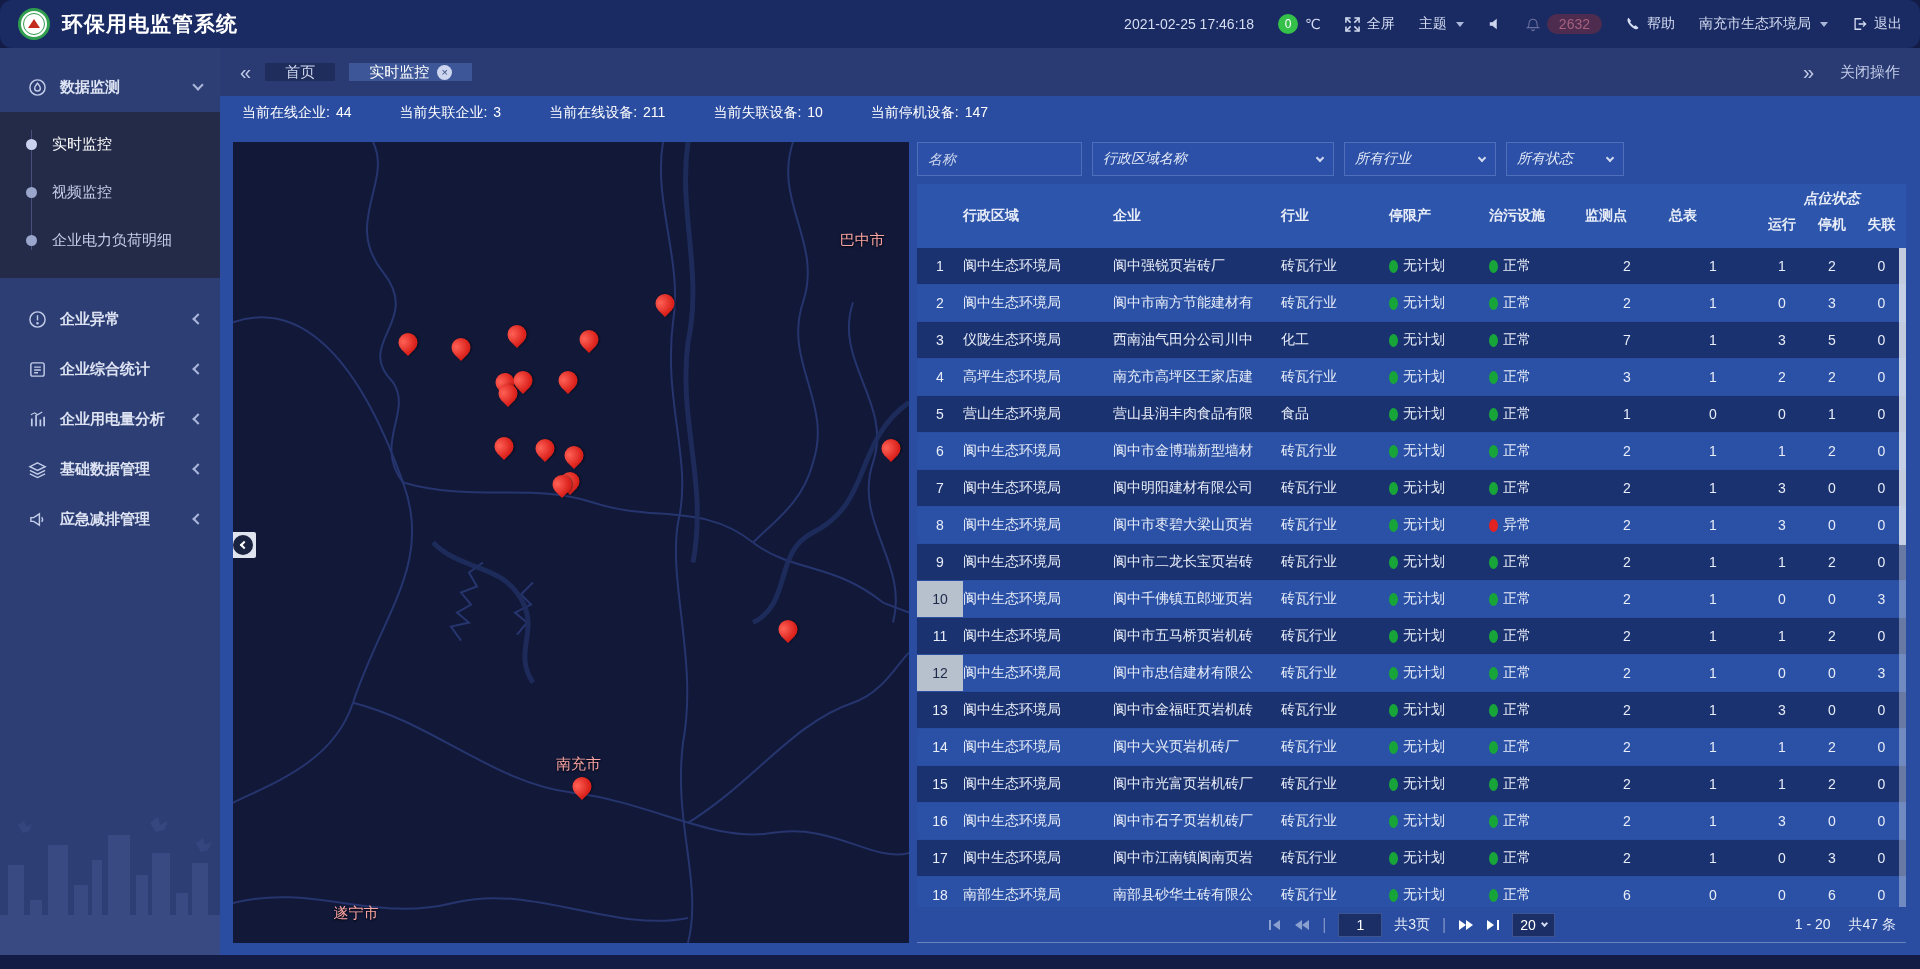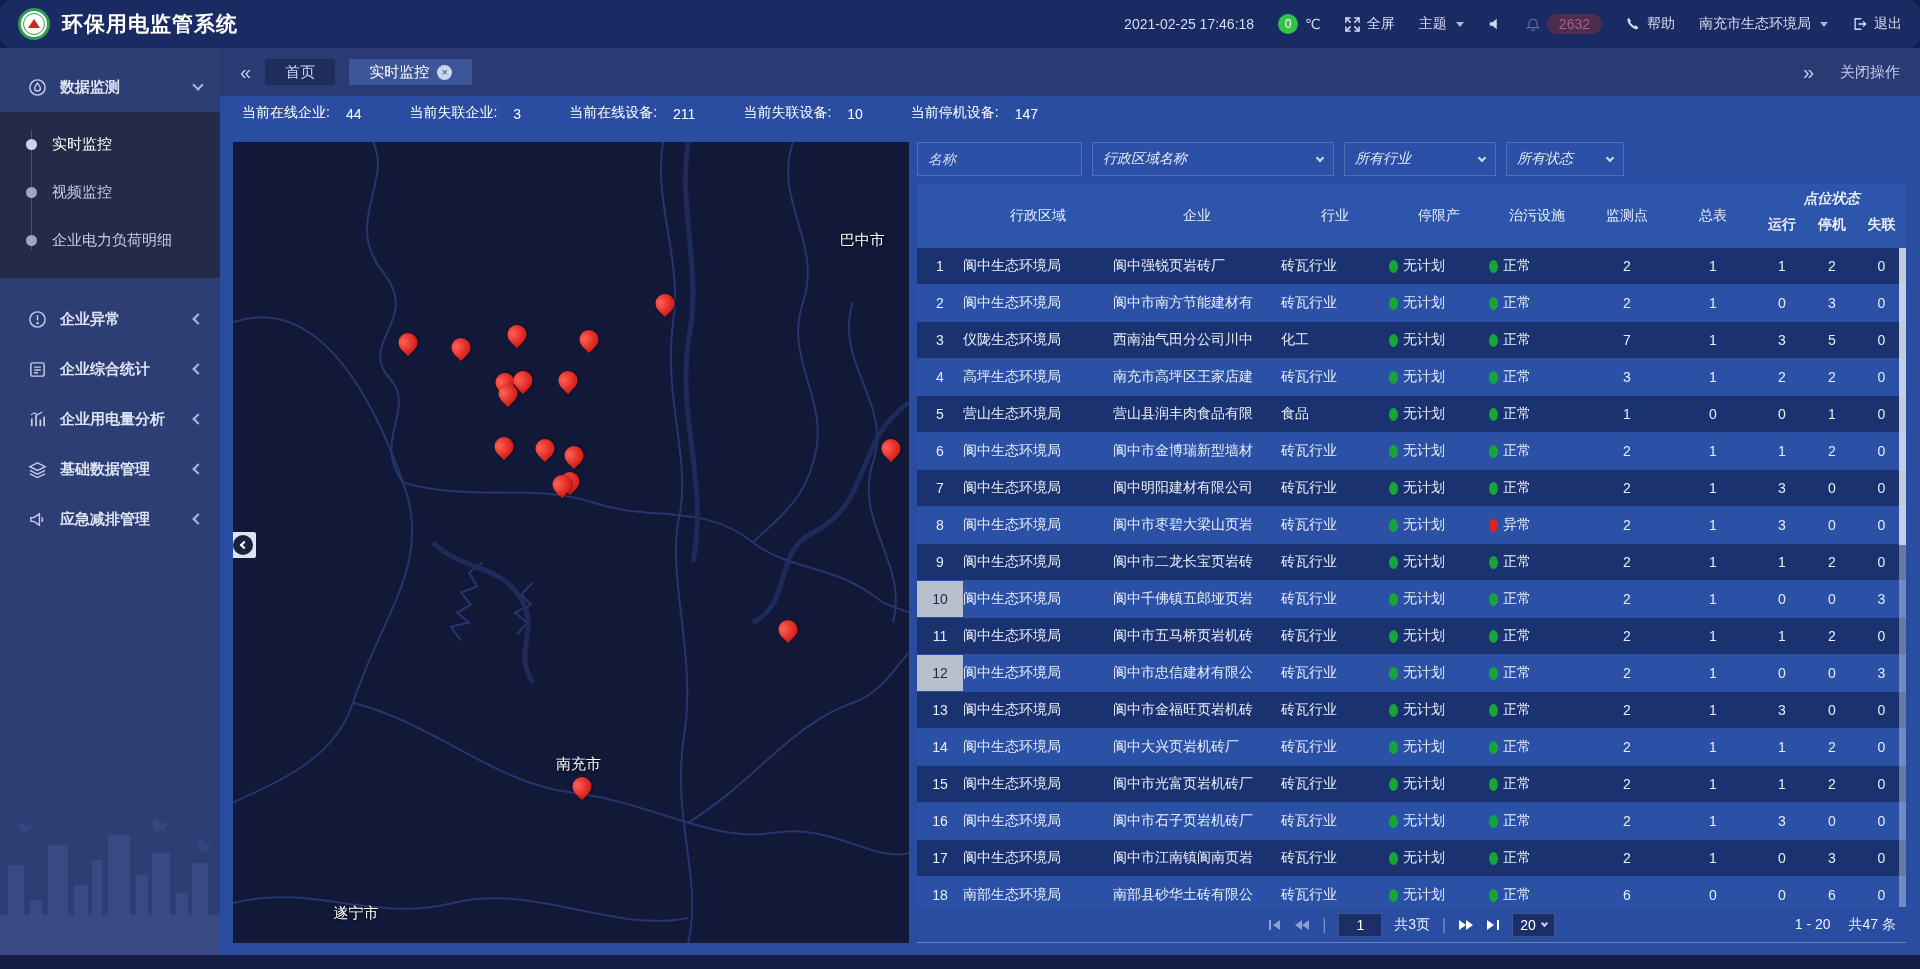--- a/index.html
+++ b/index.html
@@ -44,39 +44,39 @@
   .sub-item:last-child::before { bottom:14px; }
   .chev { width:8px; height:8px; border-right:2px solid #aab6da; border-bottom:2px solid #aab6da; }
   .chev.left { transform:rotate(135deg); }
   .chev.down { transform:rotate(45deg); margin-top:-4px; }
   .skyline { position:absolute; left:0; right:0; bottom:0; height:150px; opacity:.55; }
 
   
   .main { flex:1; display:flex; flex-direction:column; min-width:0; }
   .tabbar { height:48px; background:#2a3b74; display:flex; align-items:center; padding:0 20px; flex:none; color:#c3cce8; }
   .tab-arrow { font-size:20px; color:#c3cce8; cursor:pointer; line-height:1; }
-  .tab { height:26px; padding:0 20px; display:flex; align-items:center; gap:8px; font-size:15px;
+  .tab { height:18px; padding:0 20px; display:flex; align-items:center; gap:8px; font-size:15px;
     margin-left:14px; cursor:pointer; background:#1f2d5c; color:#cdd5ee; }
   .tab.active { background:#3d5697; color:#fff; }
   .tab-close { width:15px; height:15px; border-radius:50%; background:#cdd6ee; color:#33497e;
     font-size:11px; display:flex; align-items:center; justify-content:center; line-height:1; }
   .tabbar-right { margin-left:auto; display:flex; align-items:center; gap:26px; font-size:15px; }
 
   
   .statsbar { height:34px; background:#2b4da1; display:flex; align-items:center; gap:48px;
     padding:0 22px; color:#ffffff; font-size:14px; flex:none; }
-  .stat { display:flex; gap:16px;align-items:flex-end; }
+  .stat { display:flex; gap:6px; }
 
   
   .content { flex:1; background:#2b4da1; display:flex; padding:12px 14px 12px 13px; gap:8px; min-height:0; }
 
   
   .map { width:676px; flex:none; background:#111838; position:relative; overflow:hidden; }
   .map svg.mlines { position:absolute; inset:0; width:100%; height:100%; }
-  .map-label { position:absolute; color:#ffffff; font-size:15px; transform:translate(-50%,-50%);
+  .map-label { position:absolute; color:#fca5a5; font-size:15px; transform:translate(-50%,-50%);
     text-shadow:0 1px 2px #000; white-space:nowrap; }
   .pin { position:absolute; width:19px; height:19px; border-radius:50% 50% 50% 0;
     background:radial-gradient(circle at 35% 30%, #ff6156, #d9201a 70%);
     transform:translate(-50%,-100%) rotate(-45deg); transform-origin:50% 50%; box-shadow:1px 1px 2px rgba(0,0,0,.45); }
   .map-collapse { position:absolute; left:-3px; top:390px; width:26px; height:26px; background:#dfe4ee;
     display:flex; align-items:center; justify-content:center; cursor:pointer; border-radius:2px; }
   .map-collapse .circle { width:20px; height:20px; border-radius:50%; background:#19223f; display:flex;
     align-items:center; justify-content:center; }
   .map-collapse .chev { width:6px; height:6px; border-color:#fff; margin-left:2px; }
 
@@ -87,21 +87,21 @@
     font-size:14px; display:flex; align-items:center; padding:0 10px;font-style:italic; }
   input.f-input { outline:none; width:165px; font-family:inherit; }
   input.f-input::placeholder { color:#cfd8ef; opacity:1; }
   .f-select { justify-content:space-between; cursor:pointer; }
   .f-select .chev { width:6px; height:6px; border-color:#cfd8ef; transform:rotate(45deg); margin-top:-3px; }
 
   .table-card { flex:1; overflow:hidden; position:relative; display:flex; flex-direction:column; min-height:0; }
   .tgrid { display:grid; grid-template-columns:46px 150px 168px 108px 100px 96px 84px 88px 50px 50px 1fr; }
   .thead { background:#2d55ab; color:#e8edf8; font-size:14px; flex:none; height:64px;
     grid-template-rows:26px 38px; align-items:center; }
-  .thead .h-main { grid-row:1 / 3; text-align:center; font-weight:normal; align-self:center; }
+  .thead .h-main { grid-row:1 / 3; font-weight:bold; align-self:center; }
   .thead .h-group { grid-column:9 / 12; grid-row:1; text-align:center; font-style:italic; font-weight:bold;
     align-self:end; padding-bottom:2px;}
   .thead .h-sub { grid-row:2; text-align:center; font-weight:bold; align-self:start; padding-top:6px; }
   .rows-wrap { flex:1; overflow:hidden; }
   .trow { height:37px; align-items:center; color:#e8edf8; font-size:14px; border-bottom:1px solid #2b4da1; cursor:pointer; }
   .trow.odd { background:#1b3270; }
   .trow.even { background:#2b51a6; }
   .cnum { text-align:center; align-self:stretch; display:flex; align-items:center; justify-content:center; }
   .cnum.hl { background:#b7c0cd; color:#1e2a4a; }
   .cl { padding-right:6px; overflow:hidden; white-space:nowrap; text-overflow:clip; }

